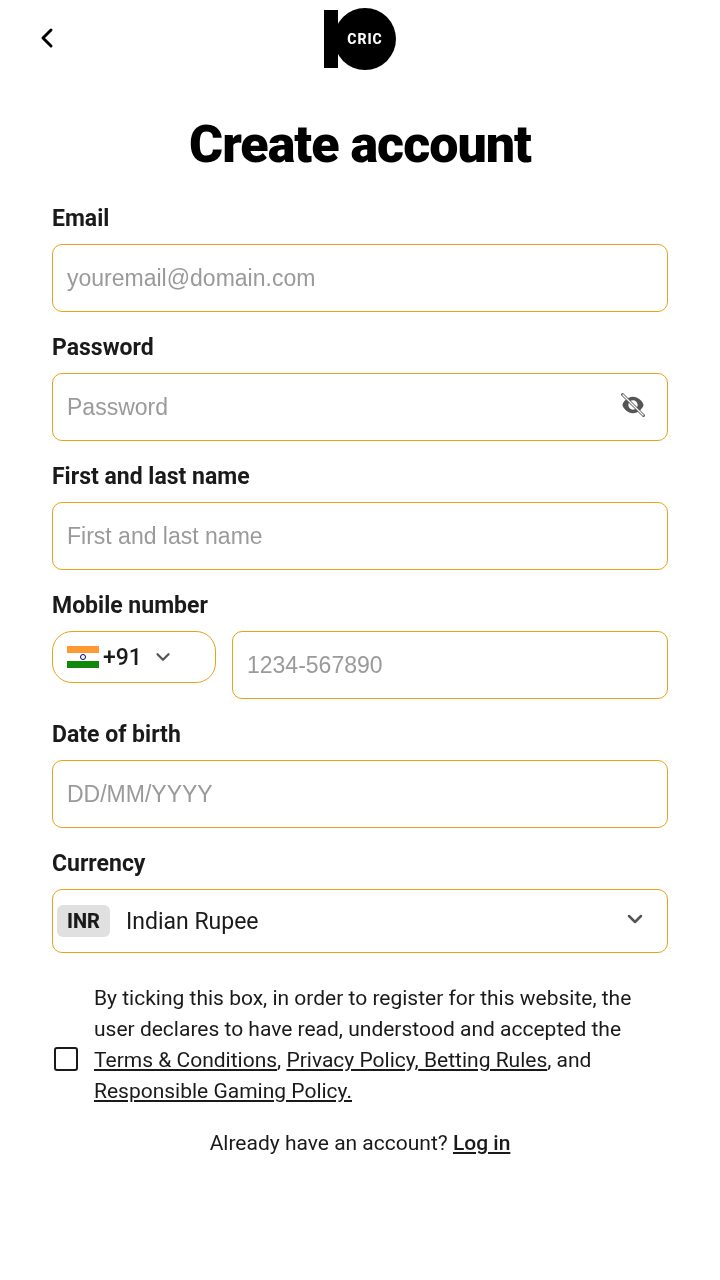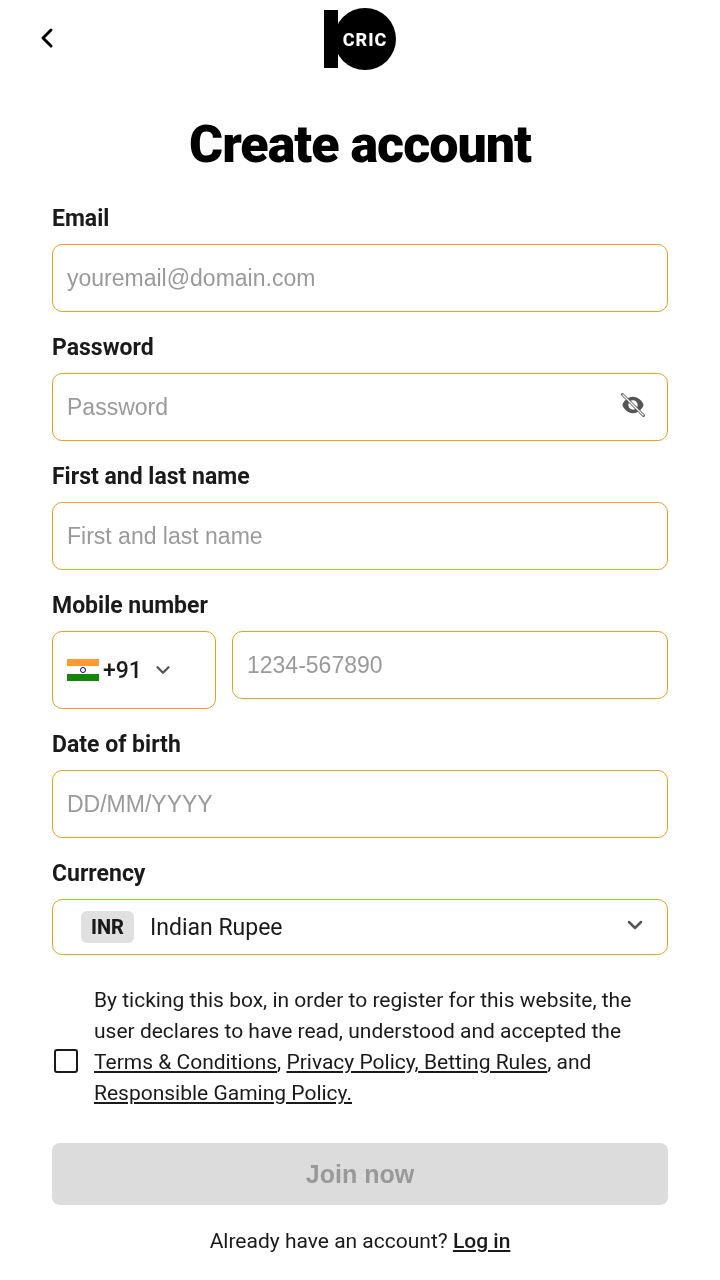--- a/index.html
+++ b/index.html
@@ -38,21 +38,21 @@
   .logo-circle {
     width: 62px;
     height: 62px;
     background: #000;
     border-radius: 50%;
     display: flex;
     align-items: center;
     justify-content: center;
     color: #fff;
     font-weight: 800;
-    font-size: 18px;
+    font-size: 14px;
     letter-spacing: 1px;
   }
   .title {
     text-align: center;
     font-size: 52px;
     font-weight: 900;
     color: #000;
     margin-top: 36px;
     margin-bottom: 30px;
     letter-spacing: -1px;
@@ -92,22 +92,22 @@
     top: 50%;
     transform: translateY(-50%);
     cursor: pointer;
   }
   .phone-row {
     display: flex;
     gap: 16px;
   }
   .country-select {
     border: 1.5px solid #e8a317;
-    border-radius: 10px;
-    height: 78px;
+    border-radius: 20px;
+    height: 52px;
     width: 164px;
     display: flex;
     align-items: center;
     padding: 0 14px;
     gap: 4px;
     cursor: pointer;
   }
   .flag {
     width: 32px;
     height: 22px;
@@ -129,24 +129,24 @@
   }
   .dial-code {
     font-size: 23px;
     color: #1a1a1a;
     font-weight: 500;
   }
   .phone-input-wrap { flex: 1; }
   .currency-wrap {
     border: 1.5px solid #e8a317;
     border-radius: 10px;
-    height: 56px;
-    display: flex;
-    align-items: center;
-    padding: 0 28px;
+    height: 64px;
+    display: flex;
+    align-items: center;
+    padding: 0 4px;
     gap: 16px;
     cursor: pointer;
     position: relative;
   }
   .currency-code {
     background: #e0e0e0;
     border-radius: 6px;
     padding: 4px 10px;
     font-weight: 800;
     font-size: 20px;
@@ -286,19 +286,18 @@
     </span>
   </div>
 
   <div class="terms-row">
     <div class="checkbox"></div>
     <div class="terms-text">
       <span>By ticking this box, in order to register for this website, the user declares to have read, understood and accepted the</span><a href="#"> Terms &amp; Conditions</a><span>, </span><a href="#">Privacy Policy,</a><a href="#"> Betting Rules</a><span>, and </span><a href="#">Responsible Gaming Policy.</a>
     </div>
   </div>
 
-  <button class="join-btn">Join now</button>
 
   <div class="login-row">
     <span>Already have an account? </span><a href="#">Log in</a>
   </div>
 
 </div>
 
 </body></html>

